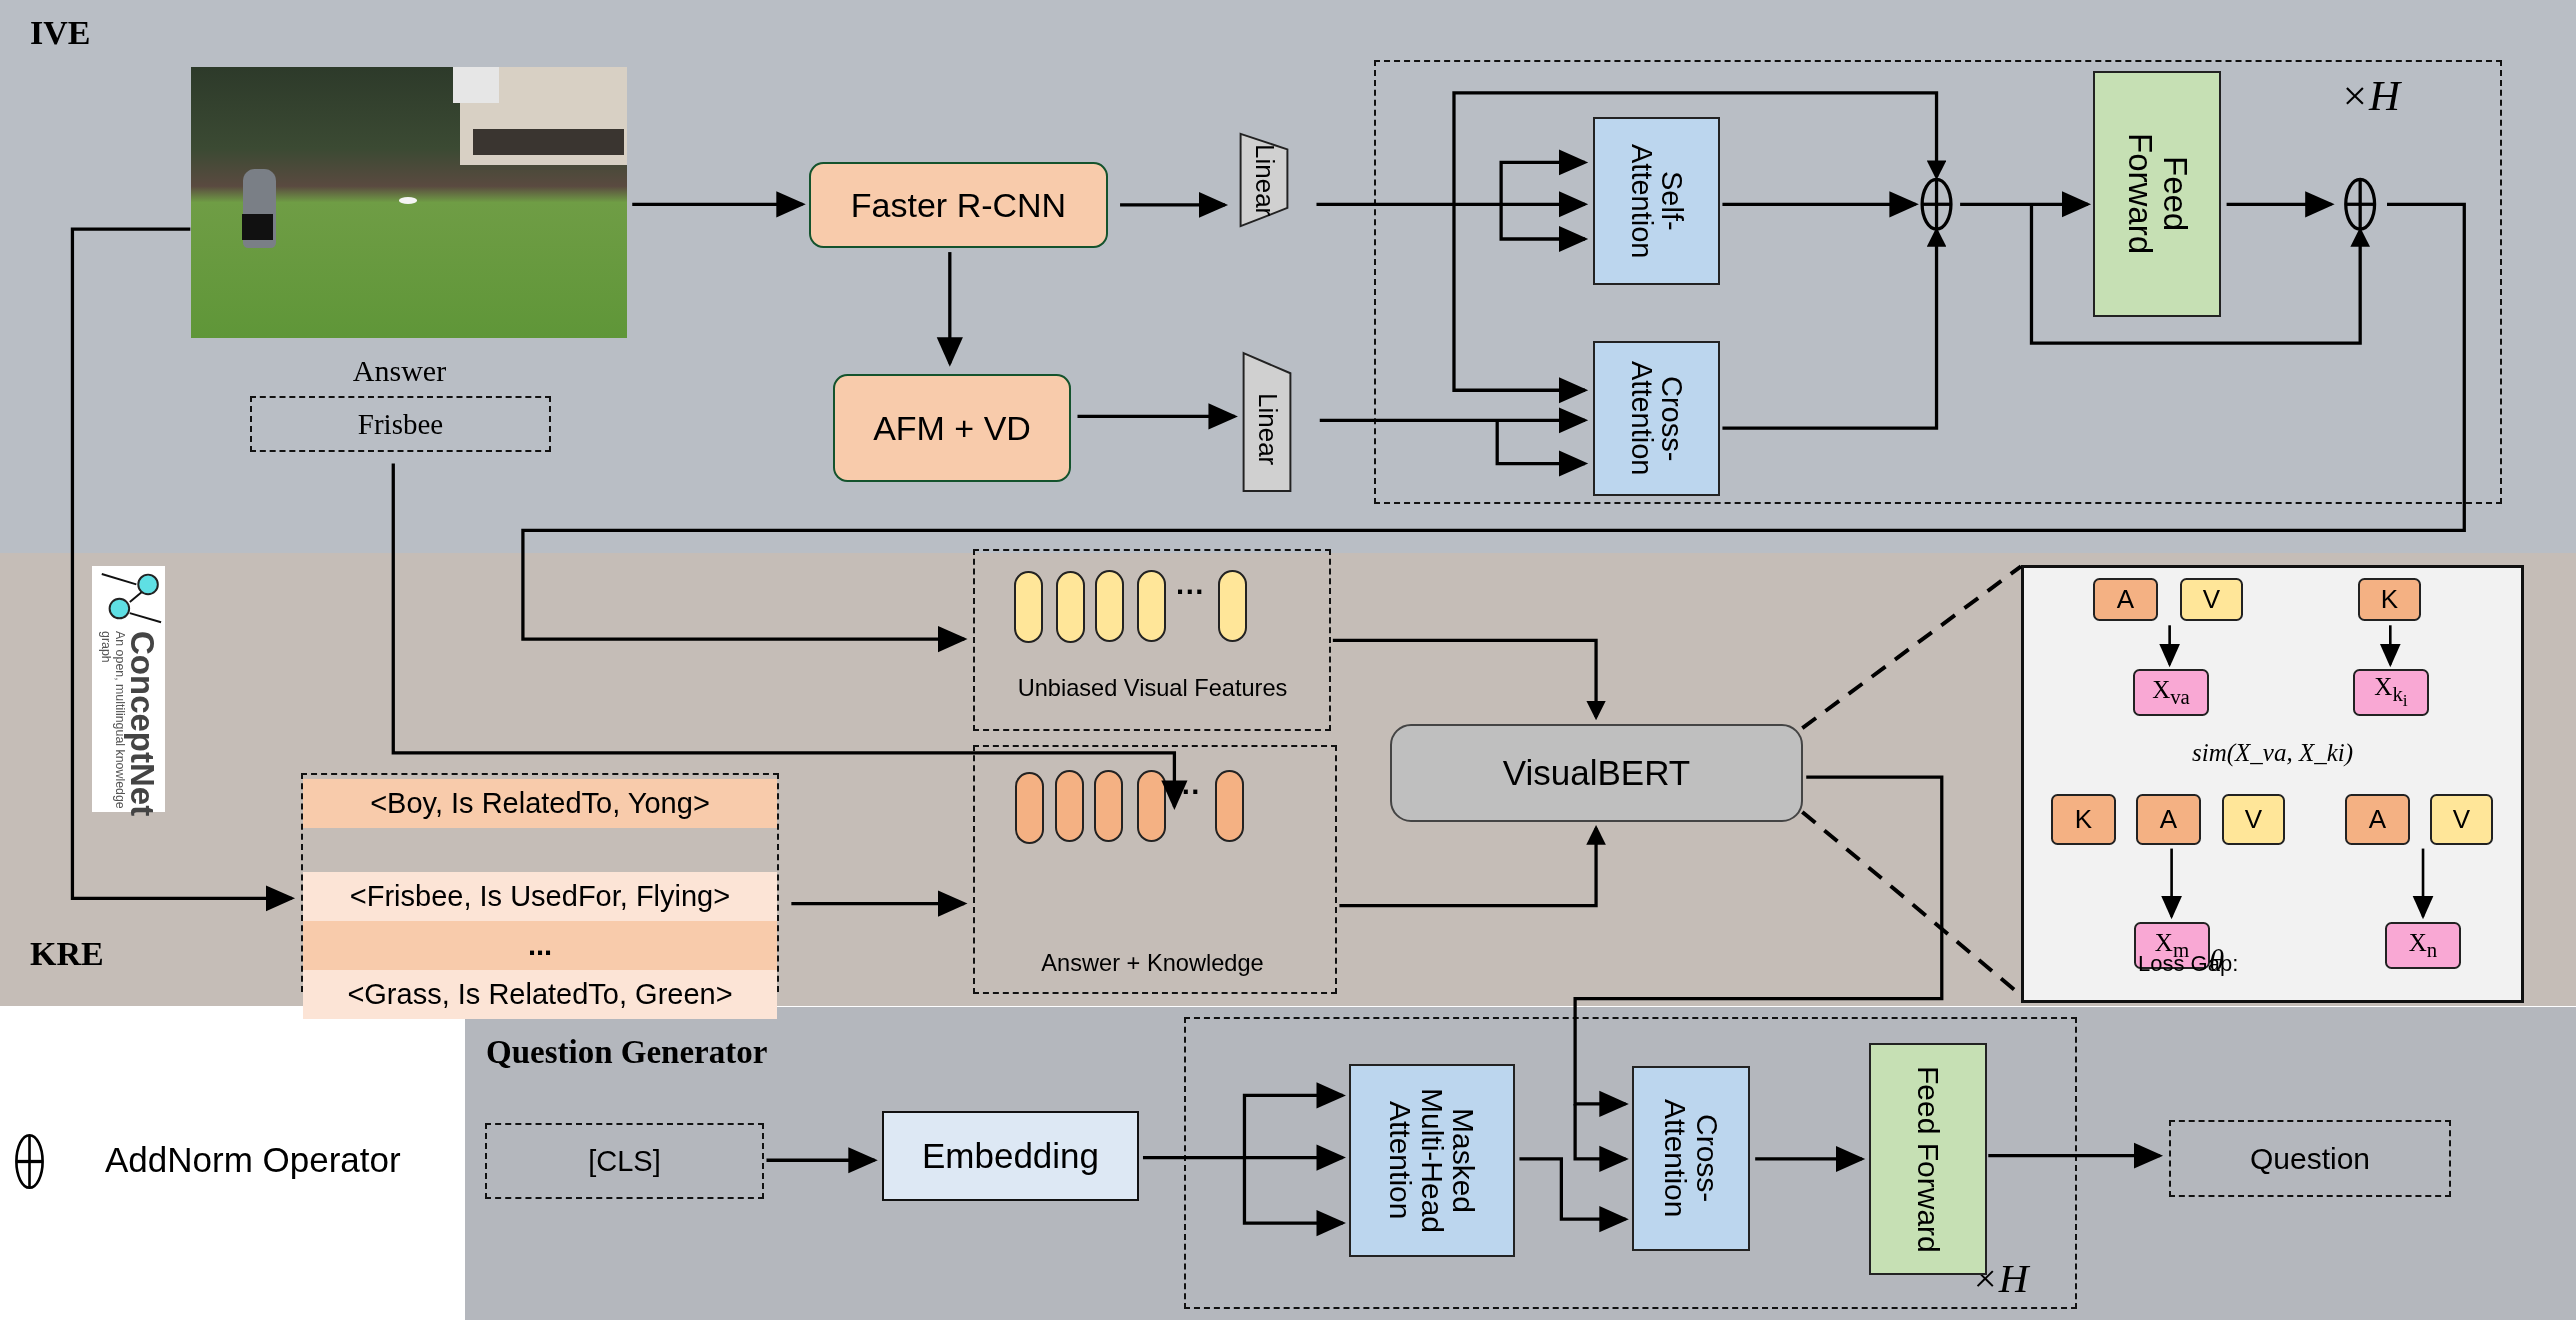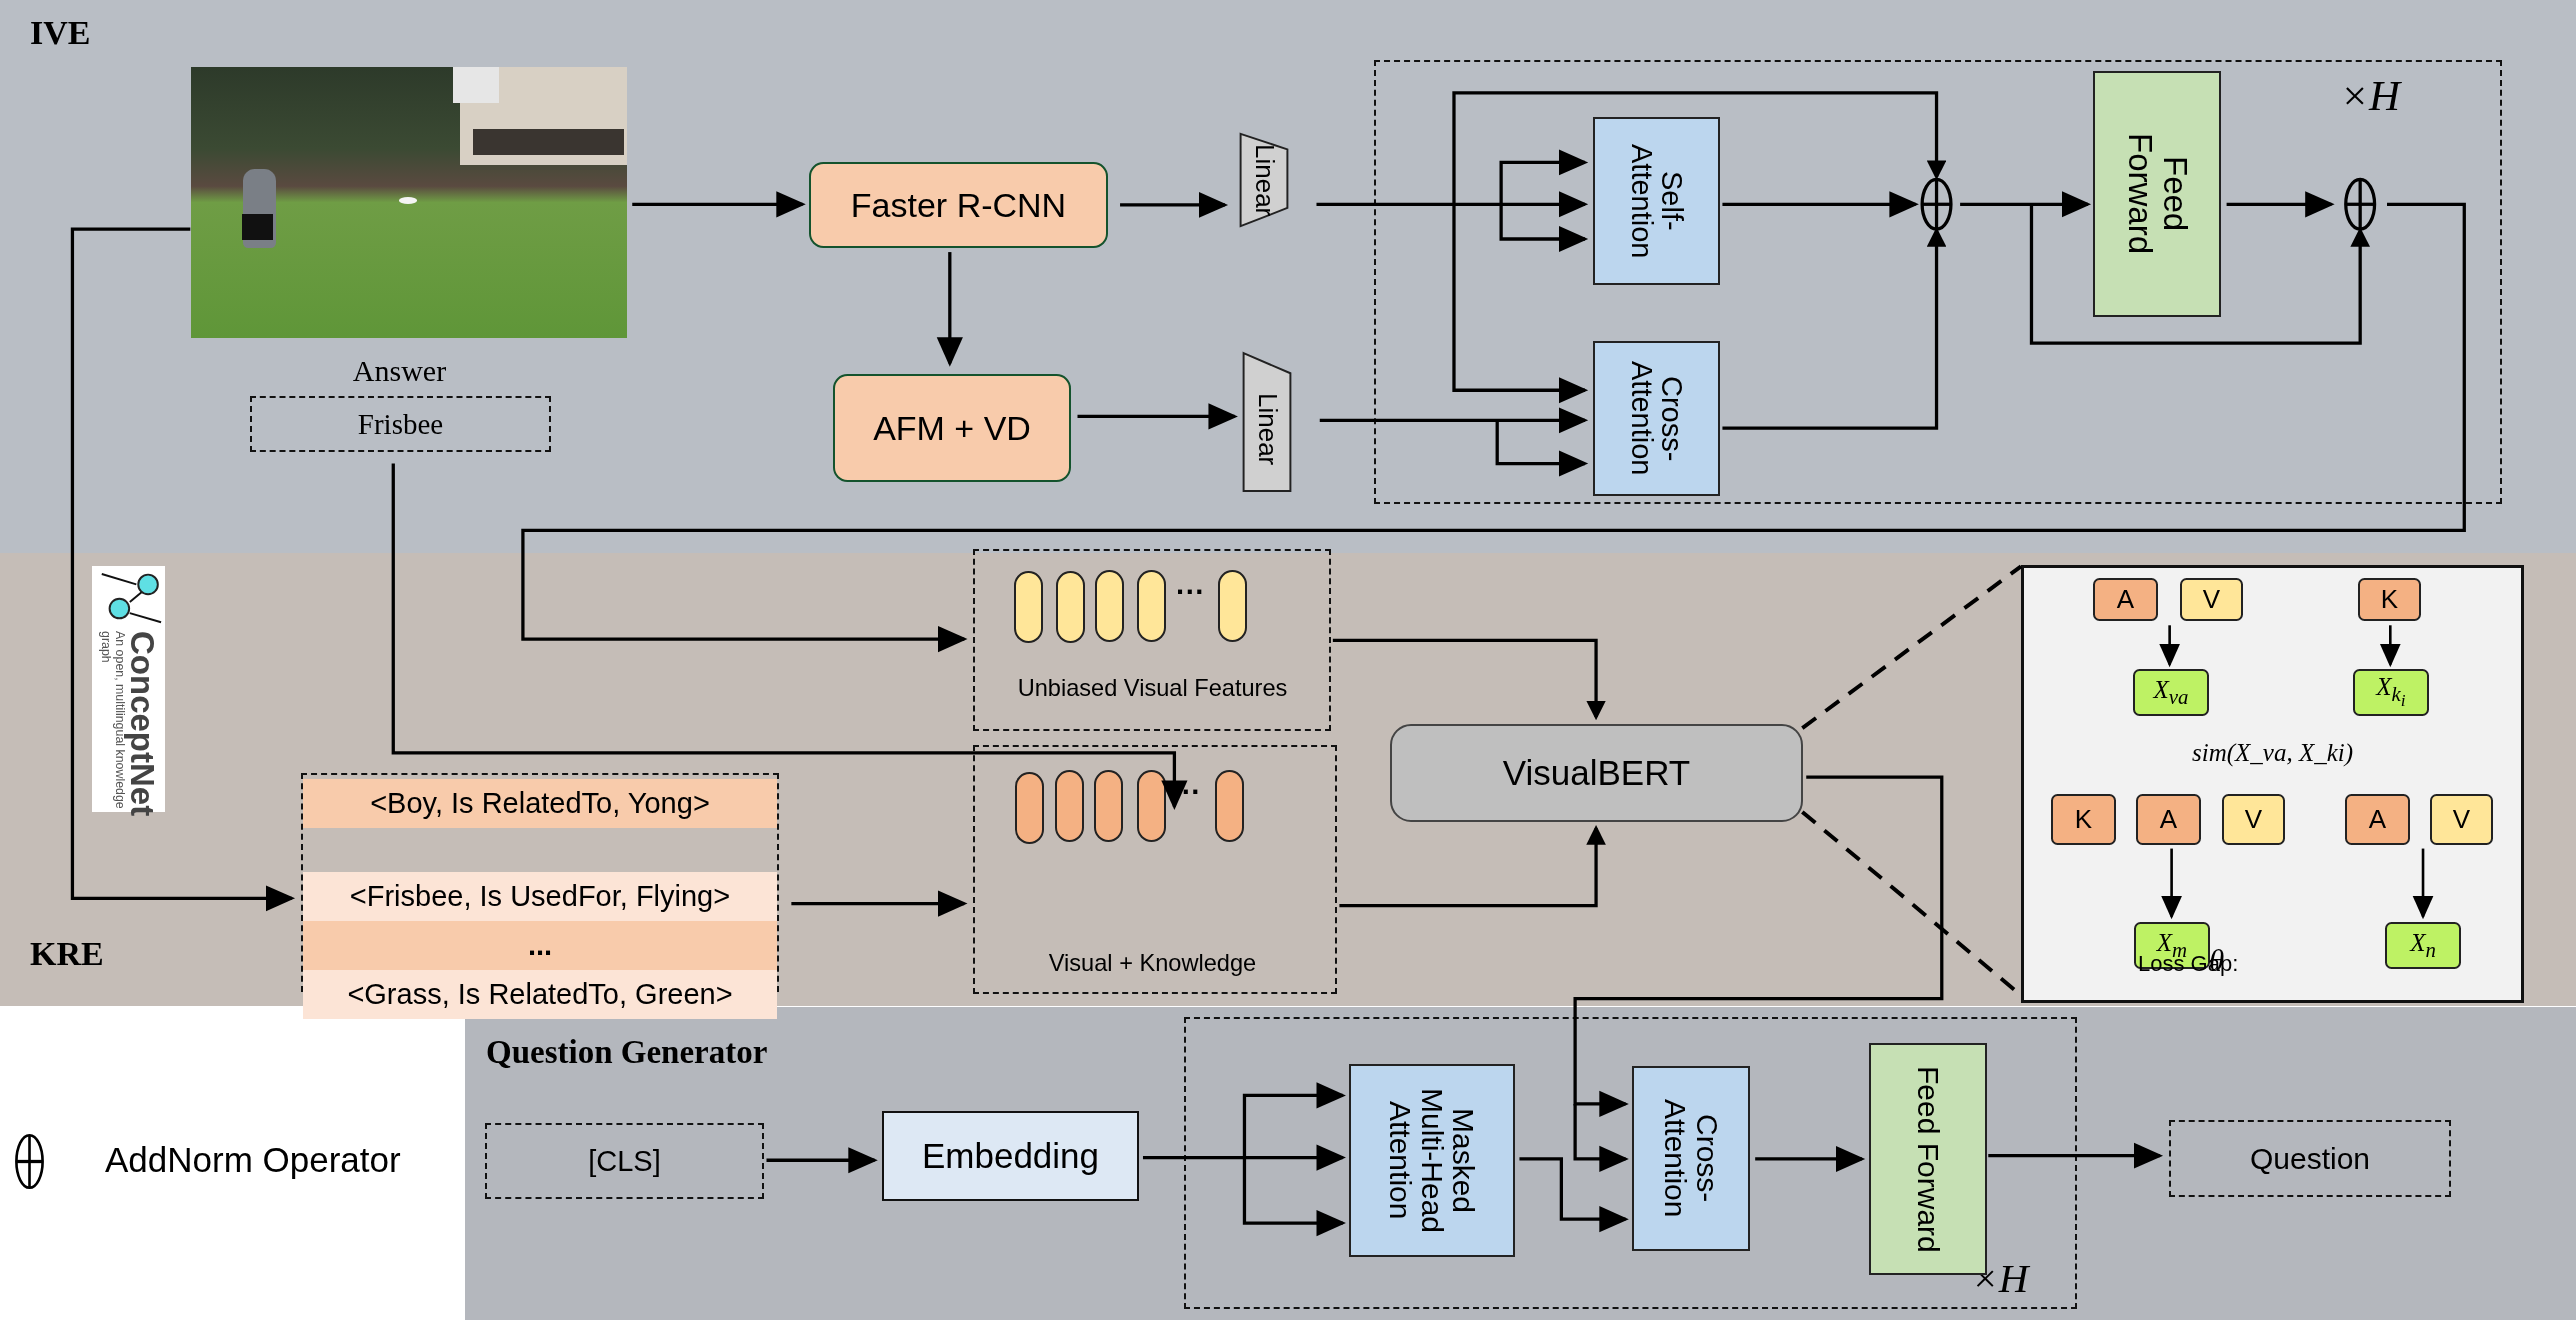--- a/index.html
+++ b/index.html
@@ -22,21 +22,21 @@
   .trap { position: absolute; }
   svg.overlay { position: absolute; left: 0; top: 0; pointer-events: none; }
   .pill { position: absolute; width: 29px; height: 72px; border-radius: 14.4px; border: 2px solid #222; box-sizing: border-box; }
   .pill.yellow { background: #ffe699; }
   .pill.orange { background: #f4b183; }
   .ellipsis { position: absolute; font-size: 29px; font-weight: bold; }
   .sub-label { position: absolute; font-size: 23.6px; text-align: center; }
   .tile { position: absolute; box-sizing: border-box; border: 2px solid #222; border-radius: 6.5px; display: flex; align-items: center; justify-content: center; font-size: 26px; }
   .tile.a { background: #f4b183; }
   .tile.v { background: #ffe699; }
-  .tile.x { background: #bef264; font-family: "Liberation Serif", serif; font-style: italic; font-size: 25px; }
+  .tile.x { background: #f9a8d4; font-family: "Liberation Serif", serif; font-size: 25px; }
   .triple-row { display: flex; align-items: center; justify-content: center; font-size: 29px; height: 49px; }
 </style>
 </head>
 <body>
 
 <div class="band" id="band-ive"></div>
 <div class="band" id="band-kre"></div>
 <div class="band" id="band-qg"></div>
 <div class="band" id="band-legend"></div>
 
@@ -112,21 +112,21 @@
 <div class="pill yellow" style="left:1218px; top:570px;"></div>
 <div class="sub-label" style="left:982px; top:675px; width:341px;">Unbiased Visual Features</div>
 
 <div class="dashed" style="position:absolute; left:973px; top:745px; width:364px; height:249px; box-sizing:border-box; border-width:2.6px;"></div>
 <div class="pill orange" style="left:1015px; top:772px;"></div>
 <div class="pill orange" style="left:1055px; top:770px;"></div>
 <div class="pill orange" style="left:1094px; top:770px;"></div>
 <div class="pill orange" style="left:1137px; top:770px;"></div>
 <div class="ellipsis" style="left:1172px; top:776px;">···</div>
 <div class="pill orange" style="left:1215px; top:770px;"></div>
-<div class="sub-label" style="left:982px; top:950px; width:341px;">Visual + Knowledge</div>
+<div class="sub-label" style="left:982px; top:950px; width:341px;">Answer + Knowledge</div>
 
 <div class="box grey-rounded" style="left:1390px; top:724px; width:413px; height:98px; font-size:35px;">
   <span>VisualBERT</span>
 </div>
 
 <div style="position:absolute; left:2021px; top:565px; width:503px; height:438px; box-sizing:border-box; background:#f2f2f2; border:3.3px solid #111;"></div>
 <div class="tile a" style="left:2093px; top:578px; width:65px; height:43px;">A</div>
 <div class="tile v" style="left:2180px; top:578px; width:63px; height:43px;">V</div>
 <div class="tile a" style="left:2358px; top:578px; width:63px; height:43px;">K</div>
 <div class="tile x" style="left:2133px; top:669px; width:76px; height:47px;">

